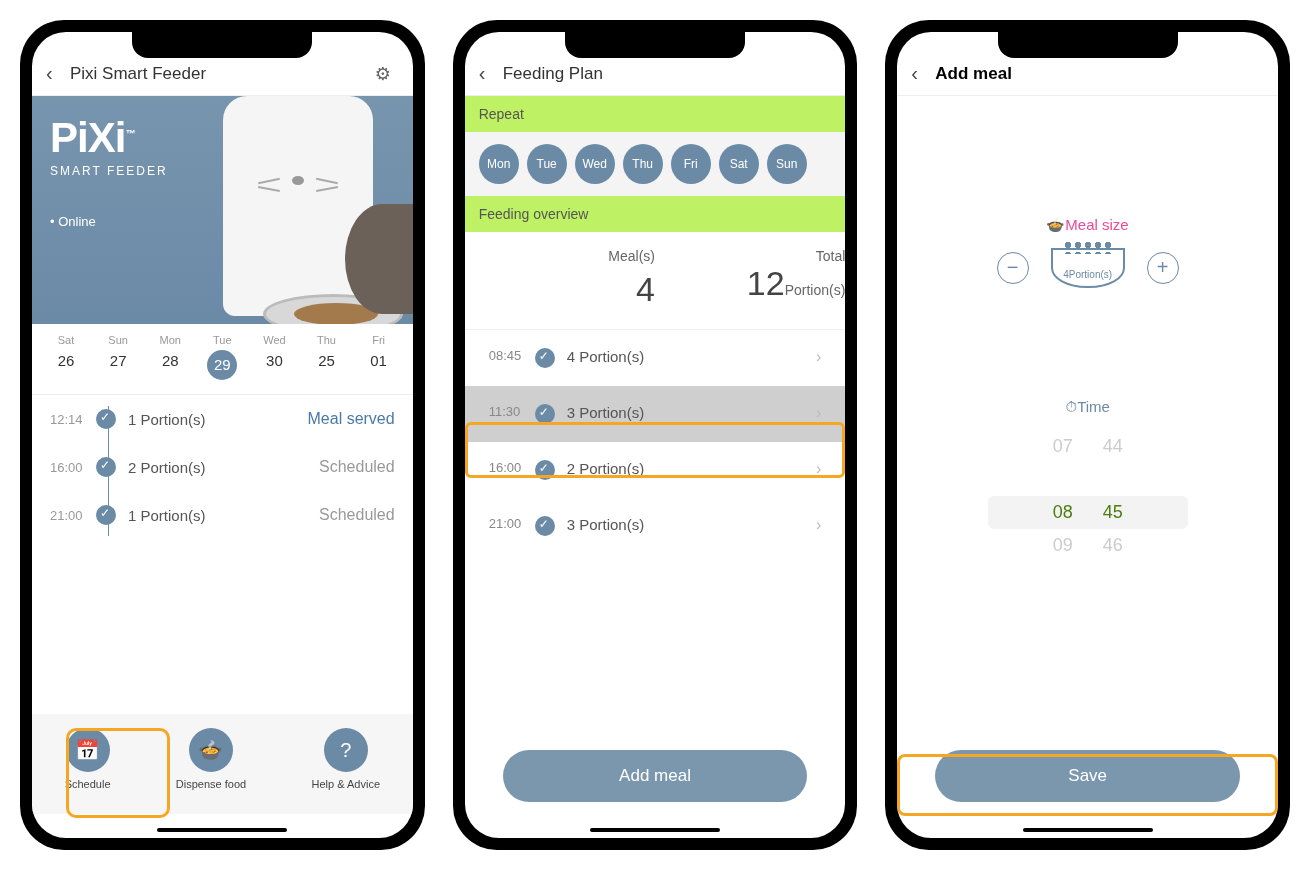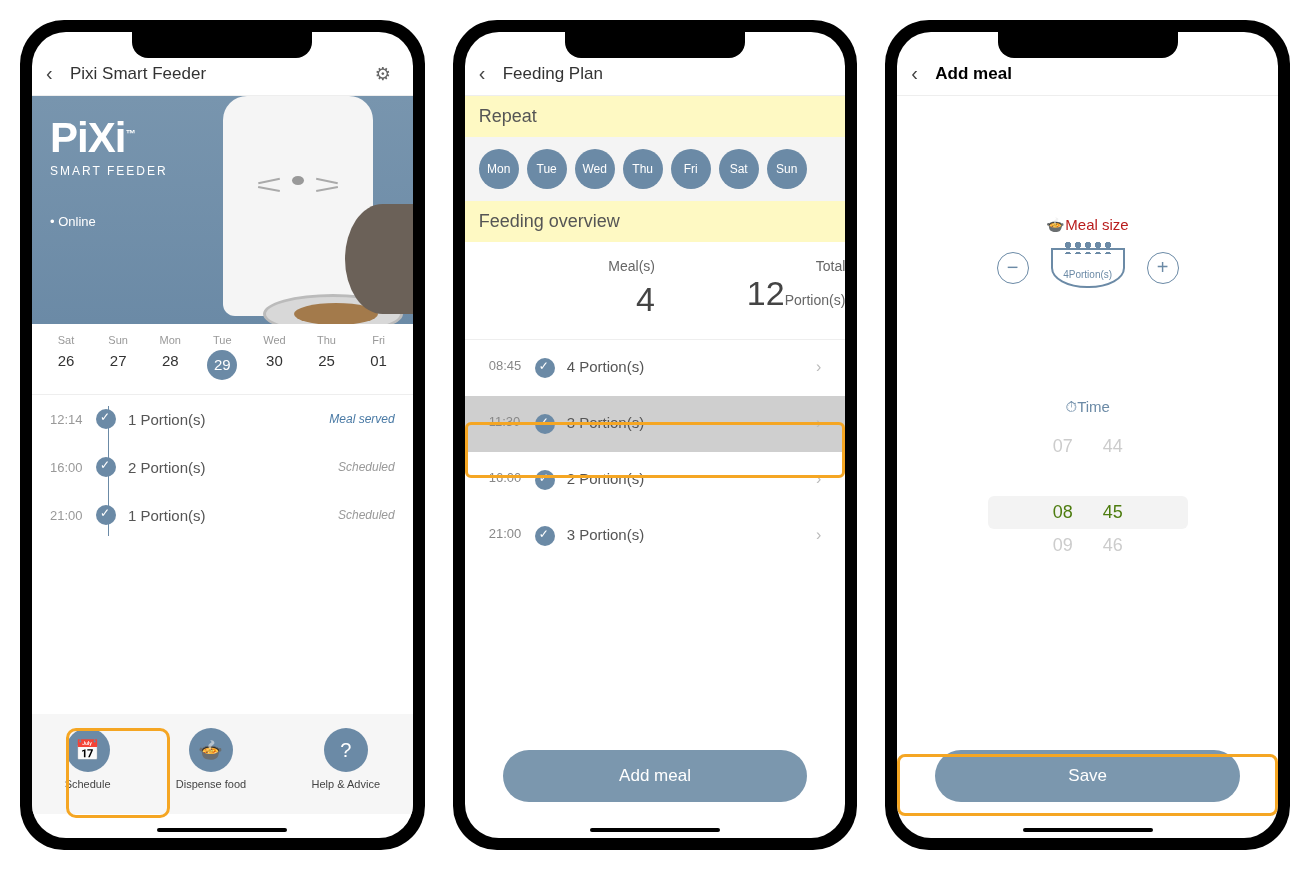--- a/index.html
+++ b/index.html
@@ -160,21 +160,21 @@
   border-radius: 50%;
   position: relative;
   margin-right: 12px;
 }
 .check-ic::after {
   content: "✓"; color: #fff;
   font-size: 12px; position: absolute;
   top: 1px; left: 4px;
 }
 .today-portions { flex: 1; color: #555; }
-.today-status { color: #999; font-size: 12px; font-style: italic; }
+.today-status { color: #999; font-size: 16px; }
 .today-status.served { color: #4a7aa5; }
 .timeline {
   position: absolute;
   left: 76px; top: 374px;
   width: 1px; height: 130px;
   background: #6b8aa6;
   z-index: 0;
 }
 
 .actions1 {
@@ -199,22 +199,22 @@
 .act-label { font-size: 11px; color: #444; }
 
 .hl {
   border: 3px solid #f5a623;
   border-radius: 10px;
   position: absolute;
   pointer-events: none;
 }
 
 .section-hdr {
-  background: #fef9c3;
-  font-size: 18px; color: #555;
+  background: #bef264;
+  font-size: 14px; color: #555;
   padding: 10px 14px;
 }
 .days {
   display: flex;
   gap: 8px;
   padding: 12px 14px;
   background: #f4f4f4;
 }
 .day-chip {
   width: 40px; height: 40px;
@@ -248,21 +248,21 @@
   background: #7b97ae;
   color: #fff;
   text-align: center;
   padding: 16px 0;
   border-radius: 28px;
   font-size: 17px;
 }
 
 .meal-size-label {
   text-align: center;
-  color: #b91c1c;
+  color: #ec4899;
   font-size: 15px;
   margin-top: 120px;
 }
 .meal-size-ctrl {
   display: flex;
   align-items: center;
   justify-content: center;
   gap: 22px;
   margin-top: 14px;
 }

